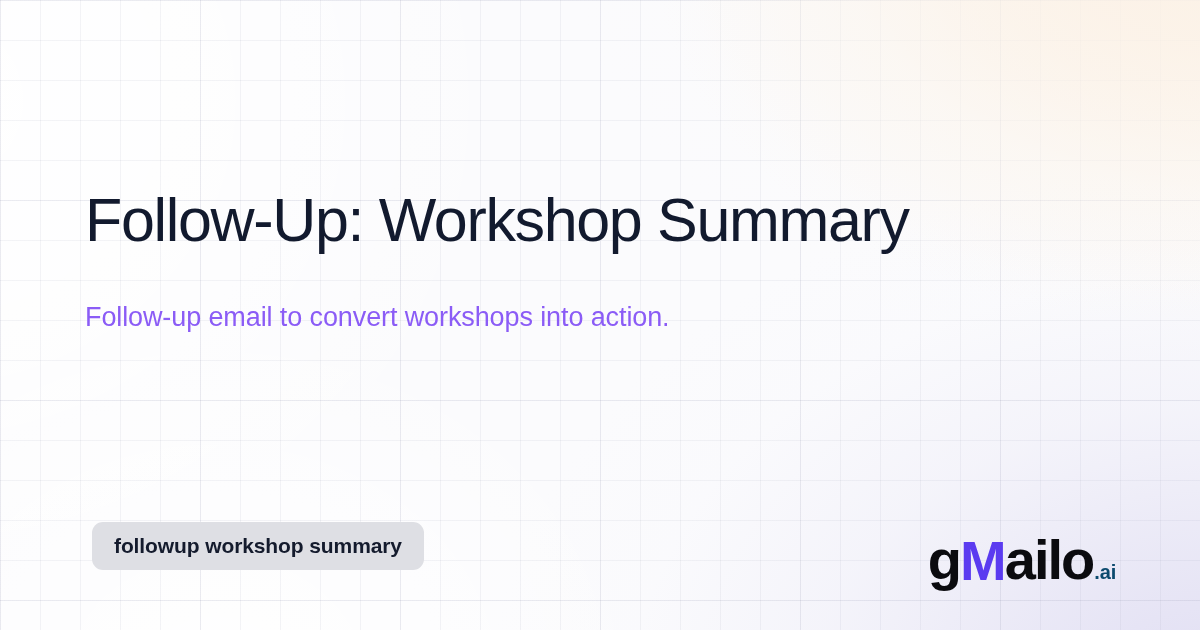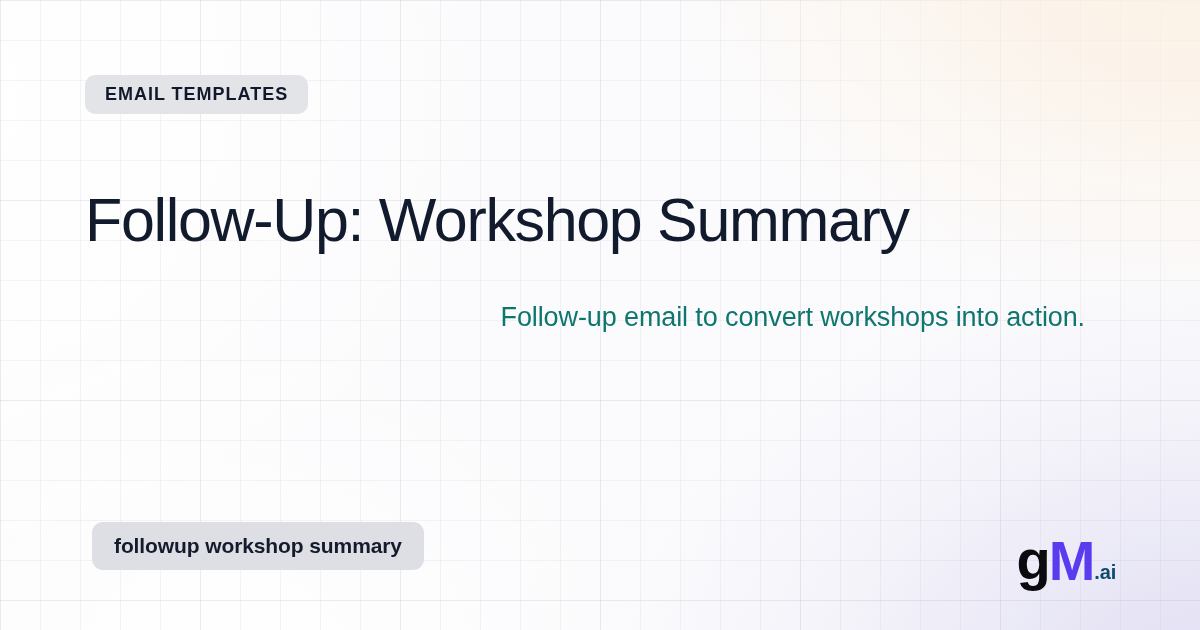--- a/index.html
+++ b/index.html
@@ -124,23 +124,22 @@
     white-space:nowrap;
   }
 
   .subtitle {
     position:absolute;
     left:85px; top:299px;
     width:1000px;
     font-size:27px;
     font-weight:normal;
     line-height:1.35;
-    color:#0f766e;
+    color:#8b5cf6;
     letter-spacing:-0.004em;
-    text-align:right;
   }
 
   .tag {
     position:absolute;
     left:92px; top:522px;
     height:48px;
     display:flex; align-items:center;
     padding:0 22px;
     border-radius:11px;
     background:#DEDFE4;
@@ -192,28 +191,28 @@
   <div class="bg-base"></div>
   <div class="bg-glow-warm"></div>
   <div class="bg-glow-lav"></div>
   <div class="bg-glow-white"></div>
   <div class="bg-grid"></div>
   <div class="bg-grid-major"></div>
   <div class="bg-grid-fade"></div>
 
   <div class="content">
 
-    <div class="badge">EMAIL TEMPLATES</div>
 
     <h1 class="title">Follow-Up: Workshop Summary</h1>
 
     <p class="subtitle">Follow-up email to convert workshops into action.</p>
 
     <div class="tag">followup workshop summary</div>
 
     <div class="logo">
       <span class="logo-g">g</span>
       <span class="logo-m">M</span>
+      <span class="logo-ailo">ailo</span>
       <span class="logo-ai">.ai</span>
     </div>
 
   </div>
 </div>
 
 </body></html>

